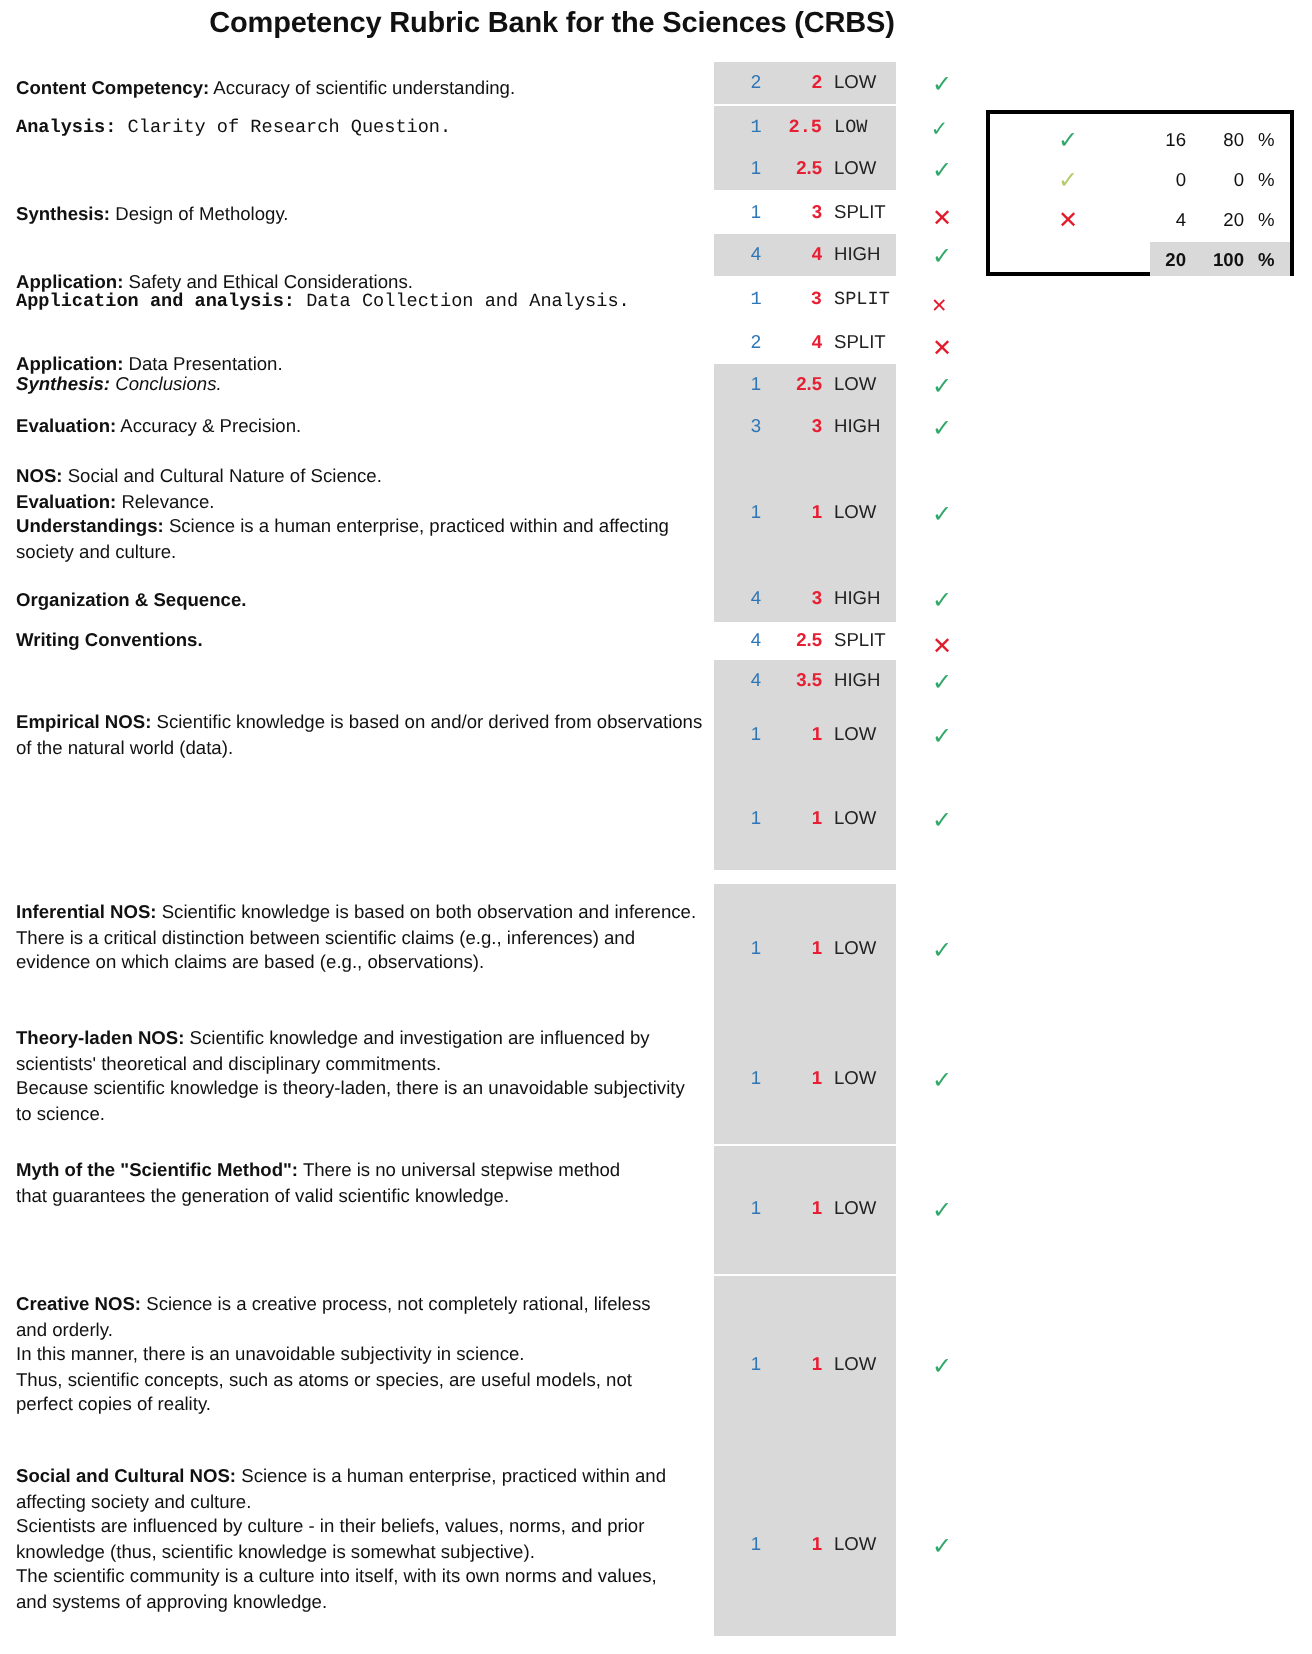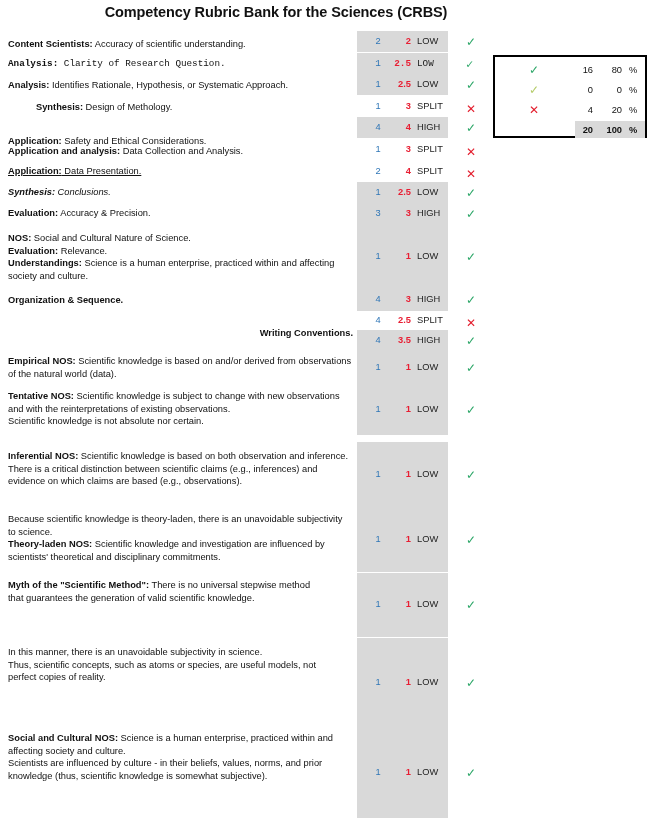--- a/index.html
+++ b/index.html
@@ -32,77 +32,74 @@
 </style>
 </head>
 <body>
 
 <div class="title">Competency Rubric Bank for the Sciences (CRBS)</div>
 
 <div id="rows">
     <div class="row" style="top: 31px; height: 21px;">
       <div class="band" style="top: 0px; height: 21px;"></div>
       <div class="desc" style="top: 7px;">
-        <span class="line"><b>Content Scientists:</b><span> Accuracy of scientific understanding.</span></span>
+        <span class="line"><b>Content Competency:</b><span> Accuracy of scientific understanding.</span></span>
       </div>
       <span class="score s-self" style="top: 5px;">2</span>
       <span class="score s-peer" style="top: 5px;">2</span>
       <span class="score s-level" style="top: 5px;">LOW</span>
       <span class="mark ok" style="top: 4px;">✓</span>
     </div>
     <div class="row" style="top: 53px; height: 21px; font-family: Liberation Mono, monospace;">
       <div class="band" style="top: 0px; height: 21px;"></div>
       <div class="desc" style="top: 5px;">
         <span class="line"><b>Analysis:</b><span> Clarity of Research Question.</span></span>
       </div>
       <span class="score s-self" style="top: 5px;">1</span>
       <span class="score s-peer" style="top: 5px;">2.5</span>
       <span class="score s-level" style="top: 5px;">LOW</span>
       <span class="mark ok" style="top: 4px;">✓</span>
     </div>
     <div class="row" style="top: 74px; height: 21px;">
       <div class="band" style="top: 0px; height: 21px;"></div>
+      <span class="score s-self" style="top: 5px;">1</span>
+      <span class="score s-peer" style="top: 5px;">2.5</span>
+      <span class="score s-level" style="top: 5px;">LOW</span>
+      <span class="mark ok" style="top: 4px;">✓</span>
+    </div>
+    <div class="row" style="top: 96px; height: 21px;">
       <div class="desc" style="top: 5px;">
-        <span class="line"><b>Analysis:</b><span> Identifies Rationale, Hypothesis, or Systematic Approach.</span></span>
-      </div>
-      <span class="score s-self" style="top: 5px;">1</span>
-      <span class="score s-peer" style="top: 5px;">2.5</span>
-      <span class="score s-level" style="top: 5px;">LOW</span>
-      <span class="mark ok" style="top: 4px;">✓</span>
-    </div>
-    <div class="row" style="top: 96px; height: 21px;">
-      <div class="desc" style="top: 5px; margin-left: 28px;">
         <span class="line"><b>Synthesis:</b><span> Design of Methology.</span></span>
       </div>
       <span class="score s-self" style="top: 5px;">1</span>
       <span class="score s-peer" style="top: 5px;">3</span>
       <span class="score s-level" style="top: 5px;">SPLIT</span>
       <span class="mark bad" style="top: 6px;">✕</span>
     </div>
     <div class="row" style="top: 117px; height: 21px;">
       <div class="band" style="top: 0px; height: 21px;"></div>
       <div class="desc" style="top: 18px;">
         <span class="line"><b>Application:</b><span> Safety and Ethical Considerations.</span></span>
       </div>
       <span class="score s-self" style="top: 5px;">4</span>
       <span class="score s-peer" style="top: 5px;">4</span>
       <span class="score s-level" style="top: 5px;">HIGH</span>
       <span class="mark ok" style="top: 4px;">✓</span>
     </div>
-    <div class="row" style="top: 139px; height: 22px;">
+    <div class="row" style="top: 139px; height: 22px; font-family: Liberation Mono, monospace;">
       <div class="desc" style="top: 6px;">
         <span class="line"><b>Application and analysis:</b><span> Data Collection and Analysis.</span></span>
       </div>
       <span class="score s-self" style="top: 5px;">1</span>
       <span class="score s-peer" style="top: 5px;">3</span>
       <span class="score s-level" style="top: 5px;">SPLIT</span>
       <span class="mark bad" style="top: 6px;">✕</span>
     </div>
     <div class="row" style="top: 161px; height: 22px;">
-      <div class="desc" style="top: 4px; text-decoration: underline;">
+      <div class="desc" style="top: 15px;">
         <span class="line"><b>Application:</b><span> Data Presentation.</span></span>
       </div>
       <span class="score s-self" style="top: 5px;">2</span>
       <span class="score s-peer" style="top: 5px;">4</span>
       <span class="score s-level" style="top: 5px;">SPLIT</span>
       <span class="mark bad" style="top: 6px;">✕</span>
     </div>
     <div class="row" style="top: 182px; height: 21px;">
       <div class="band" style="top: 0px; height: 21px;"></div>
       <div class="desc" style="top: 4px; font-style: italic;">
@@ -139,21 +136,21 @@
       <div class="band" style="top: 0px; height: 22px;"></div>
       <div class="desc" style="top: 5px;">
         <span class="line"><b>Organization &amp; Sequence.</b><span></span></span>
       </div>
       <span class="score s-self" style="top: 5px;">4</span>
       <span class="score s-peer" style="top: 5px;">3</span>
       <span class="score s-level" style="top: 5px;">HIGH</span>
       <span class="mark ok" style="top: 4px;">✓</span>
     </div>
     <div class="row" style="top: 311px; height: 19px;">
-      <div class="desc" style="top: 16px; text-align: right;">
+      <div class="desc" style="top: 3px;">
         <span class="line"><b>Writing Conventions.</b><span></span></span>
       </div>
       <span class="score s-self" style="top: 4px;">4</span>
       <span class="score s-peer" style="top: 4px;">2.5</span>
       <span class="score s-level" style="top: 4px;">SPLIT</span>
       <span class="mark bad" style="top: 5px;">✕</span>
     </div>
     <div class="row" style="top: 330px; height: 21px;">
       <div class="band" style="top: 0px; height: 21px;"></div>
       <span class="score s-self" style="top: 5px;">4</span>
@@ -166,76 +163,74 @@
       <div class="desc" style="top: 4px; width: 345px;">
         <span class="line"><b>Empirical NOS:</b><span> Scientific knowledge is based on and/or derived from observations of the natural world (data).</span></span>
       </div>
       <span class="score s-self" style="top: 11px;">1</span>
       <span class="score s-peer" style="top: 11px;">1</span>
       <span class="score s-level" style="top: 11px;">LOW</span>
       <span class="mark ok" style="top: 10px;">✓</span>
     </div>
     <div class="row" style="top: 385px; height: 50px;">
       <div class="band" style="top: 0px; height: 50px;"></div>
-      <div class="desc" style="top: 5px;">
-        <span class="line"><b>Tentative NOS:</b><span> Scientific knowledge is subject to change with new observations and with the reinterpretations of existing observations.</span></span>
-        <span class="line"><span>Scientific knowledge is not absolute nor certain.</span></span>
-      </div>
       <span class="score s-self" style="top: 19px;">1</span>
       <span class="score s-peer" style="top: 19px;">1</span>
       <span class="score s-level" style="top: 19px;">LOW</span>
       <span class="mark ok" style="top: 18px;">✓</span>
     </div>
     <div class="row" style="top: 442px; height: 65px;">
       <div class="band" style="top: 0px; height: 65px;"></div>
       <div class="desc" style="top: 8px; width: 345px;">
         <span class="line"><b>Inferential NOS:</b><span> Scientific knowledge is based on both observation and inference. There is a critical distinction between scientific claims (e.g., inferences) and evidence on which claims are based (e.g., observations).</span></span>
       </div>
       <span class="score s-self" style="top: 27px;">1</span>
       <span class="score s-peer" style="top: 27px;">1</span>
       <span class="score s-level" style="top: 27px;">LOW</span>
       <span class="mark ok" style="top: 26px;">✓</span>
     </div>
     <div class="row" style="top: 507px; height: 65px;">
       <div class="band" style="top: 0px; height: 65px;"></div>
       <div class="desc" style="top: 6px; width: 335px;">
+        <span class="line"><b>Theory-laden NOS:</b><span> Scientific knowledge and investigation are influenced by scientists' theoretical and disciplinary commitments.</span></span>
         <span class="line"><span>Because scientific knowledge is theory-laden, there is an unavoidable subjectivity to science.</span></span>
-        <span class="line"><b>Theory-laden NOS:</b><span> Scientific knowledge and investigation are influenced by scientists' theoretical and disciplinary commitments.</span></span>
       </div>
       <span class="score s-self" style="top: 27px;">1</span>
       <span class="score s-peer" style="top: 27px;">1</span>
       <span class="score s-level" style="top: 27px;">LOW</span>
       <span class="mark ok" style="top: 26px;">✓</span>
     </div>
     <div class="row" style="top: 573px; height: 64px;">
       <div class="band" style="top: 0px; height: 64px;"></div>
       <div class="desc" style="top: 6px; width: 320px;">
         <span class="line"><b>Myth of the "Scientific Method":</b><span> There is no universal stepwise method that guarantees the generation of valid scientific knowledge.</span></span>
       </div>
       <span class="score s-self" style="top: 26px;">1</span>
       <span class="score s-peer" style="top: 26px;">1</span>
       <span class="score s-level" style="top: 26px;">LOW</span>
       <span class="mark ok" style="top: 25px;">✓</span>
     </div>
     <div class="row" style="top: 638px; height: 90px;">
       <div class="band" style="top: 0px; height: 90px;"></div>
       <div class="desc" style="top: 8px; width: 335px;">
+        <span class="line"><b>Creative NOS:</b><span> Science is a creative process, not completely rational, lifeless and orderly.</span></span>
         <span class="line"><span>In this manner, there is an unavoidable subjectivity in science.</span></span>
         <span class="line"><span>Thus, scientific concepts, such as atoms or species, are useful models, not perfect copies of reality.</span></span>
       </div>
       <span class="score s-self" style="top: 39px;">1</span>
       <span class="score s-peer" style="top: 39px;">1</span>
       <span class="score s-level" style="top: 39px;">LOW</span>
       <span class="mark ok" style="top: 38px;">✓</span>
     </div>
     <div class="row" style="top: 728px; height: 90px;">
       <div class="band" style="top: 0px; height: 90px;"></div>
       <div class="desc" style="top: 4px; width: 335px;">
         <span class="line"><b>Social and Cultural NOS:</b><span> Science is a human enterprise, practiced within and affecting society and culture.</span></span>
         <span class="line"><span>Scientists are influenced by culture - in their beliefs, values, norms, and prior knowledge (thus, scientific knowledge is somewhat subjective).</span></span>
+        <span class="line"><span>The scientific community is a culture into itself, with its own norms and values, and systems of approving knowledge.</span></span>
       </div>
       <span class="score s-self" style="top: 39px;">1</span>
       <span class="score s-peer" style="top: 39px;">1</span>
       <span class="score s-level" style="top: 39px;">LOW</span>
       <span class="mark ok" style="top: 38px;">✓</span>
     </div>
   </div>
 
 <div class="summary">
   <div class="sum-total-band"></div>

